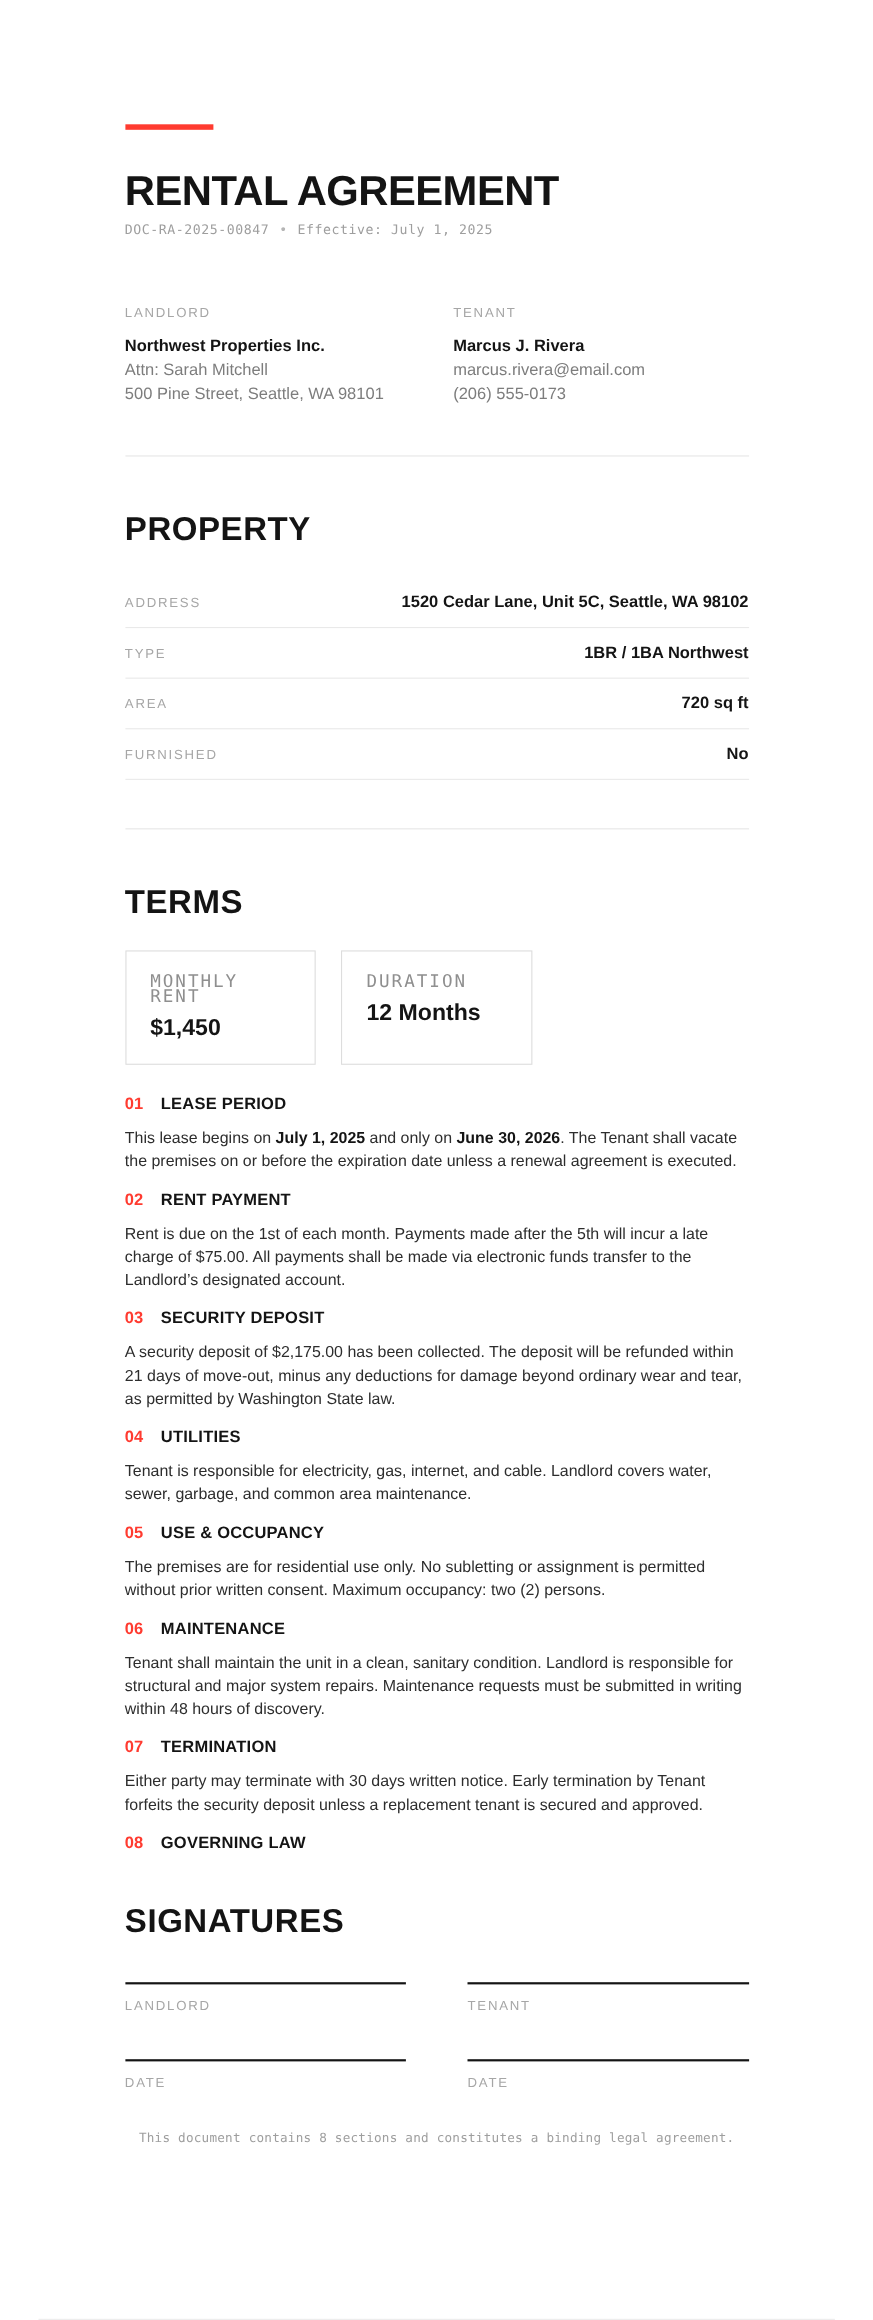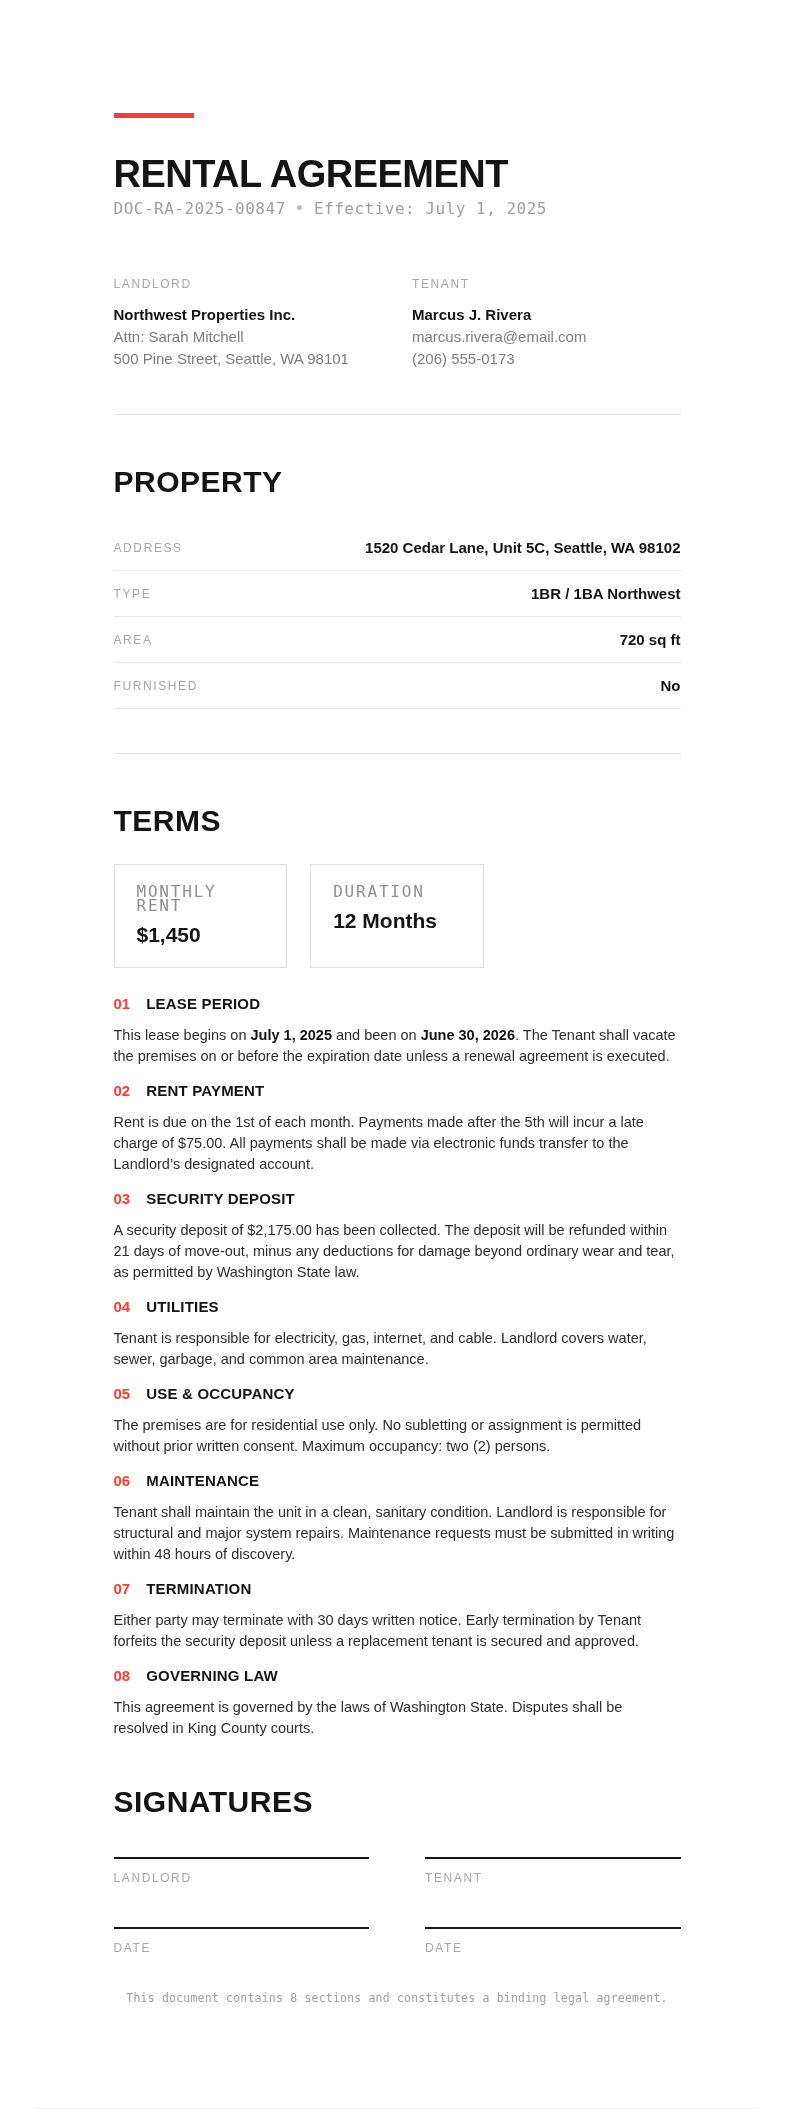--- a/index.html
+++ b/index.html
@@ -11,21 +11,21 @@
     --line:#e6e6e6;
   }
   *{box-sizing:border-box;}
   html,body{margin:0;padding:0;background:#fff;}
   body{font-family:"Liberation Sans", sans-serif;color:var(--body);}
   .page{width:724px;height:2109px;margin:0 auto;padding-top:113px;background:#fff;border-bottom:1px solid #ececec;overflow:hidden;}
   .doc{width:567px;margin:0 auto;}
 
   .accent-bar{width:80px;height:5px;background:var(--red);margin-bottom:37px;}
   .doc-title{margin:0 0 9px 0;font-size:38px;line-height:1;font-weight:700;letter-spacing:-0.5px;color:var(--ink);}
-  .doc-meta{font-family:"DejaVu Sans Mono", monospace;font-size:16px;line-height:14px;color:#9e9e9e;letter-spacing:0.5px;margin-bottom:62px;}
+  .doc-meta{font-family:"DejaVu Sans Mono", monospace;font-size:12px;line-height:14px;color:#9e9e9e;letter-spacing:0.5px;margin-bottom:62px;}
   .doc-meta .sep{margin:0 9px;color:#b5b5b5;}
 
   .parties{display:grid;grid-template-columns:1fr 1fr;column-gap:30px;padding-bottom:44px;border-bottom:1px solid var(--line);}
   .block-label{font-size:12px;line-height:12px;letter-spacing:1.6px;color:var(--gray);margin-bottom:14px;}
   .party-name{font-size:15px;line-height:22px;font-weight:700;color:var(--ink);}
   .party-line{font-size:15px;line-height:22px;color:var(--gray2);}
 
   .h2{margin:52px 0 28px 0;font-size:30px;line-height:1;font-weight:700;letter-spacing:0.5px;color:var(--ink);}
 
   .kv-row{display:flex;justify-content:space-between;align-items:center;padding:14px 0;border-bottom:1px solid #e9e9e9;gap:45px;}
@@ -115,21 +115,21 @@
           <div class="card-value">12 Months</div>
         </div>
       </div>
 
     <div id="clauses">
         <div class="clause">
           <div class="clause-head">
             <span class="clause-num">01</span>
             <span class="clause-title">LEASE PERIOD</span>
           </div>
-          <p class="clause-body"><span>This lease begins on </span><b>July 1, 2025</b><span> and been on </span><b>June 30, 2026</b><span>. The Tenant shall vacate the premises on or before the expiration date unless a renewal agreement is executed.</span></p>
+          <p class="clause-body"><span>This lease begins on </span><b>July 1, 2025</b><span> and only on </span><b>June 30, 2026</b><span>. The Tenant shall vacate the premises on or before the expiration date unless a renewal agreement is executed.</span></p>
         </div>
         <div class="clause">
           <div class="clause-head">
             <span class="clause-num">02</span>
             <span class="clause-title">RENT PAYMENT</span>
           </div>
           <p class="clause-body"><span>Rent is due on the 1st of each month. Payments made after the 5th will incur a late charge of $75.00. All payments shall be made via electronic funds transfer to the Landlord’s designated account.</span></p>
         </div>
         <div class="clause">
           <div class="clause-head">
@@ -164,21 +164,20 @@
             <span class="clause-num">07</span>
             <span class="clause-title">TERMINATION</span>
           </div>
           <p class="clause-body"><span>Either party may terminate with 30 days written notice. Early termination by Tenant forfeits the security deposit unless a replacement tenant is secured and approved.</span></p>
         </div>
         <div class="clause">
           <div class="clause-head">
             <span class="clause-num">08</span>
             <span class="clause-title">GOVERNING LAW</span>
           </div>
-          <p class="clause-body"><span>This agreement is governed by the laws of Washington State. Disputes shall be resolved in King County courts.</span></p>
         </div>
       </div>
 
     <h2 class="h2 sig-h2">SIGNATURES</h2>
     <div class="sig-grid" id="sig-grid">
         <div class="sig-col">
           <div class="sig-block">
             <div class="sig-label">LANDLORD</div>
           </div>
           <div class="sig-block">

